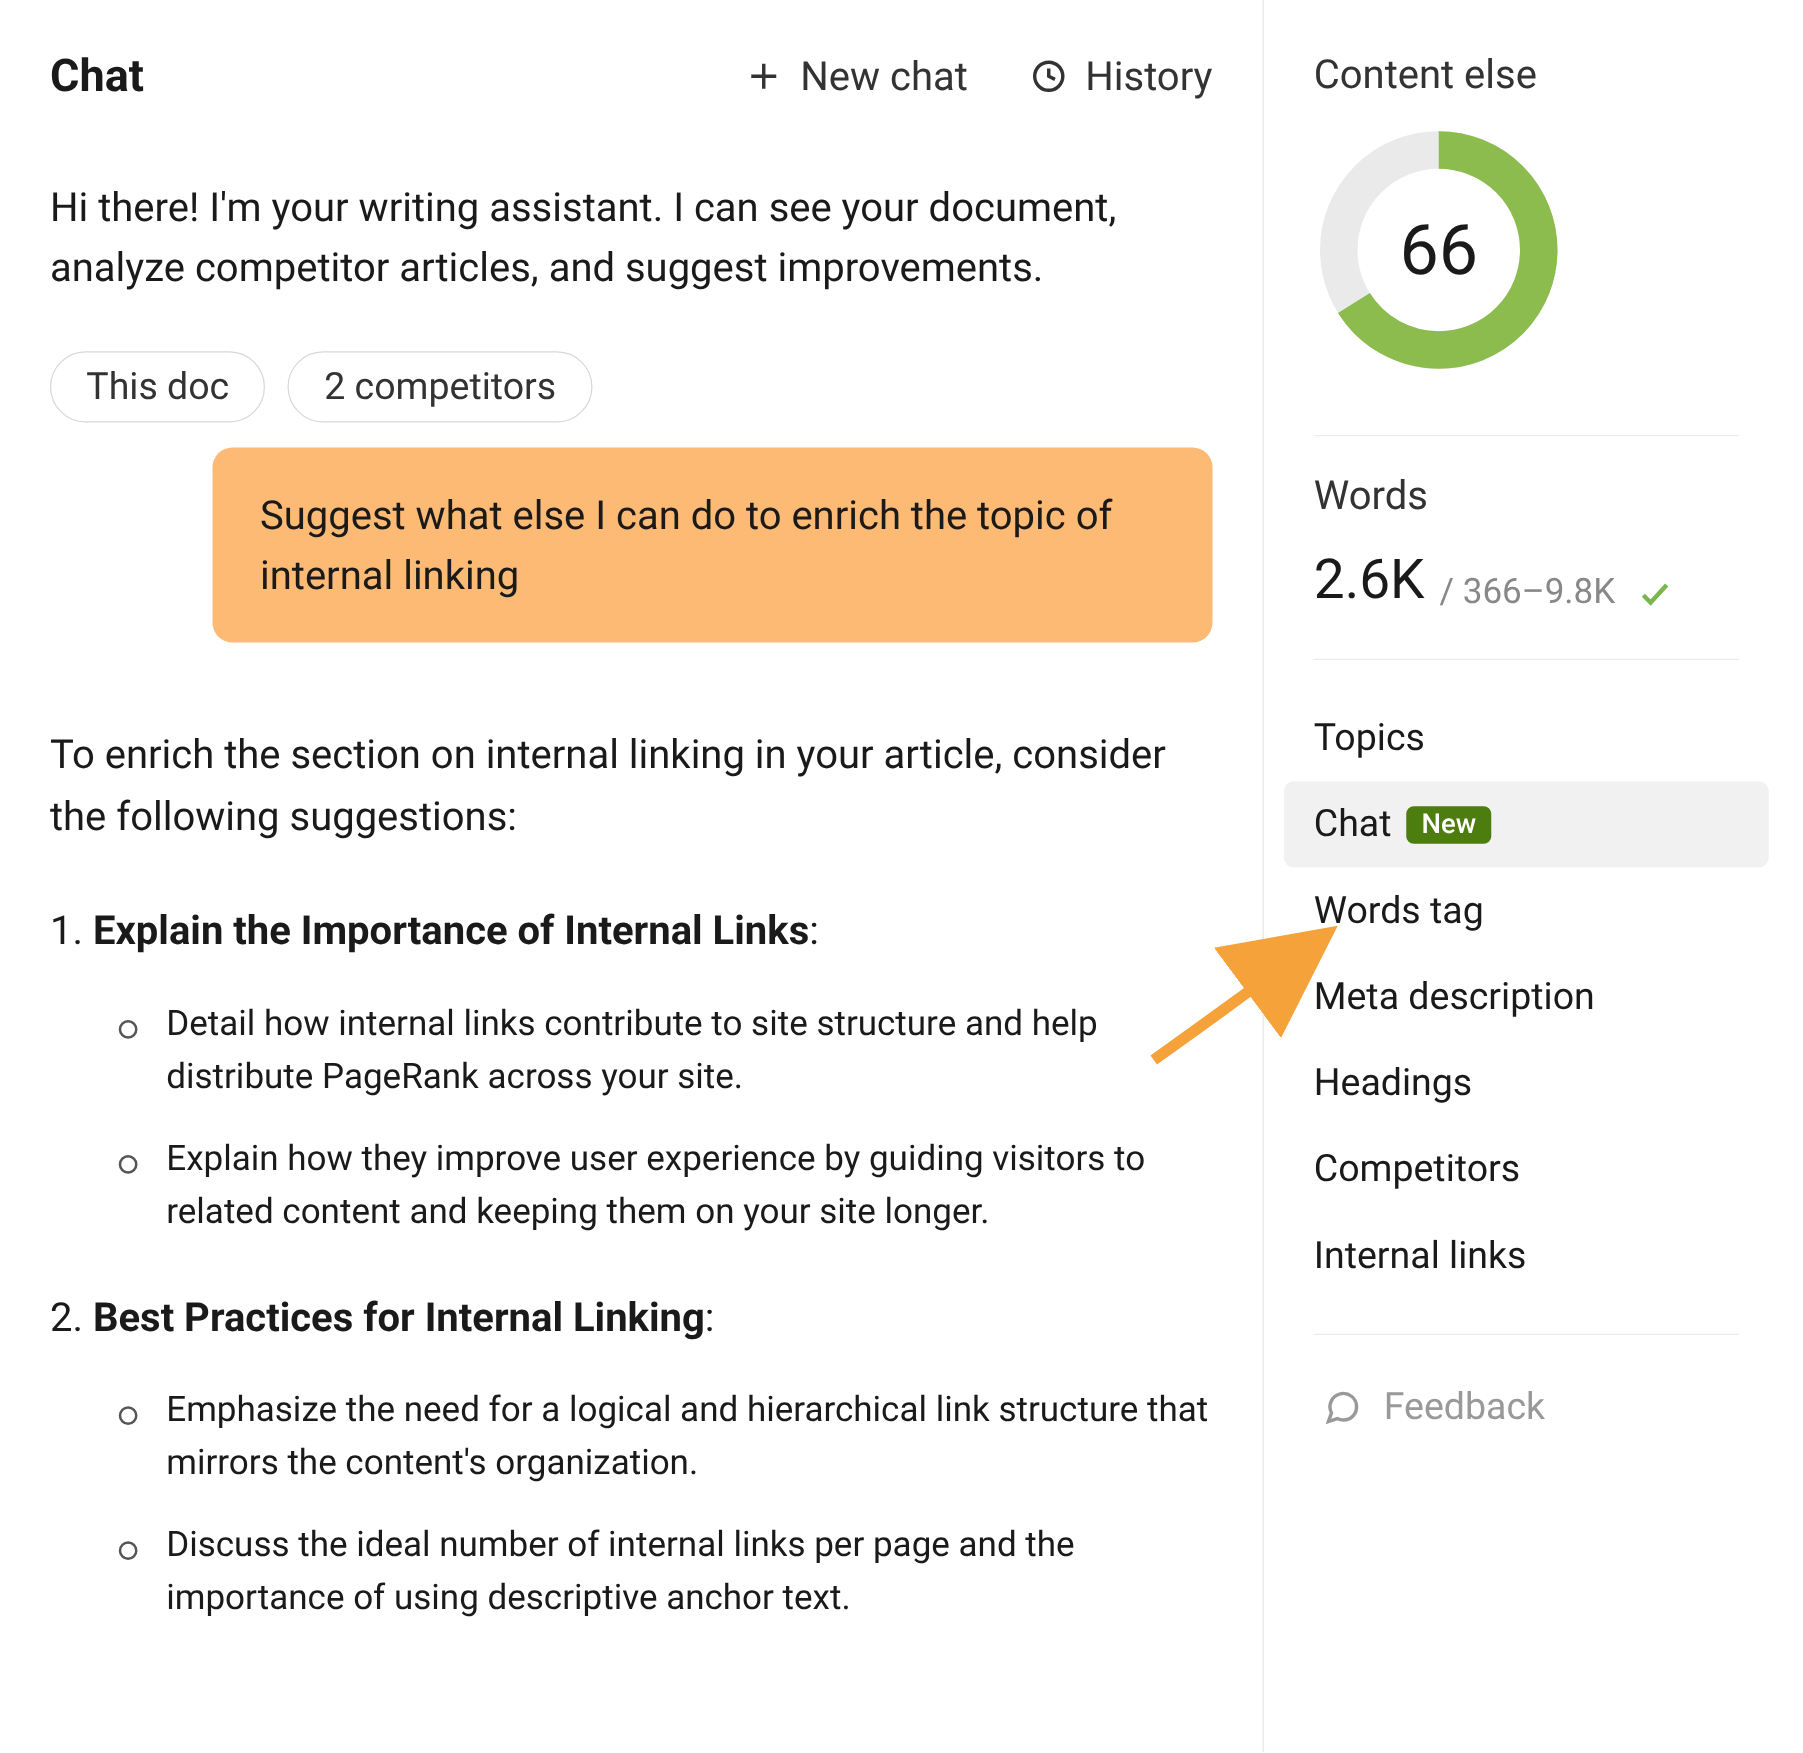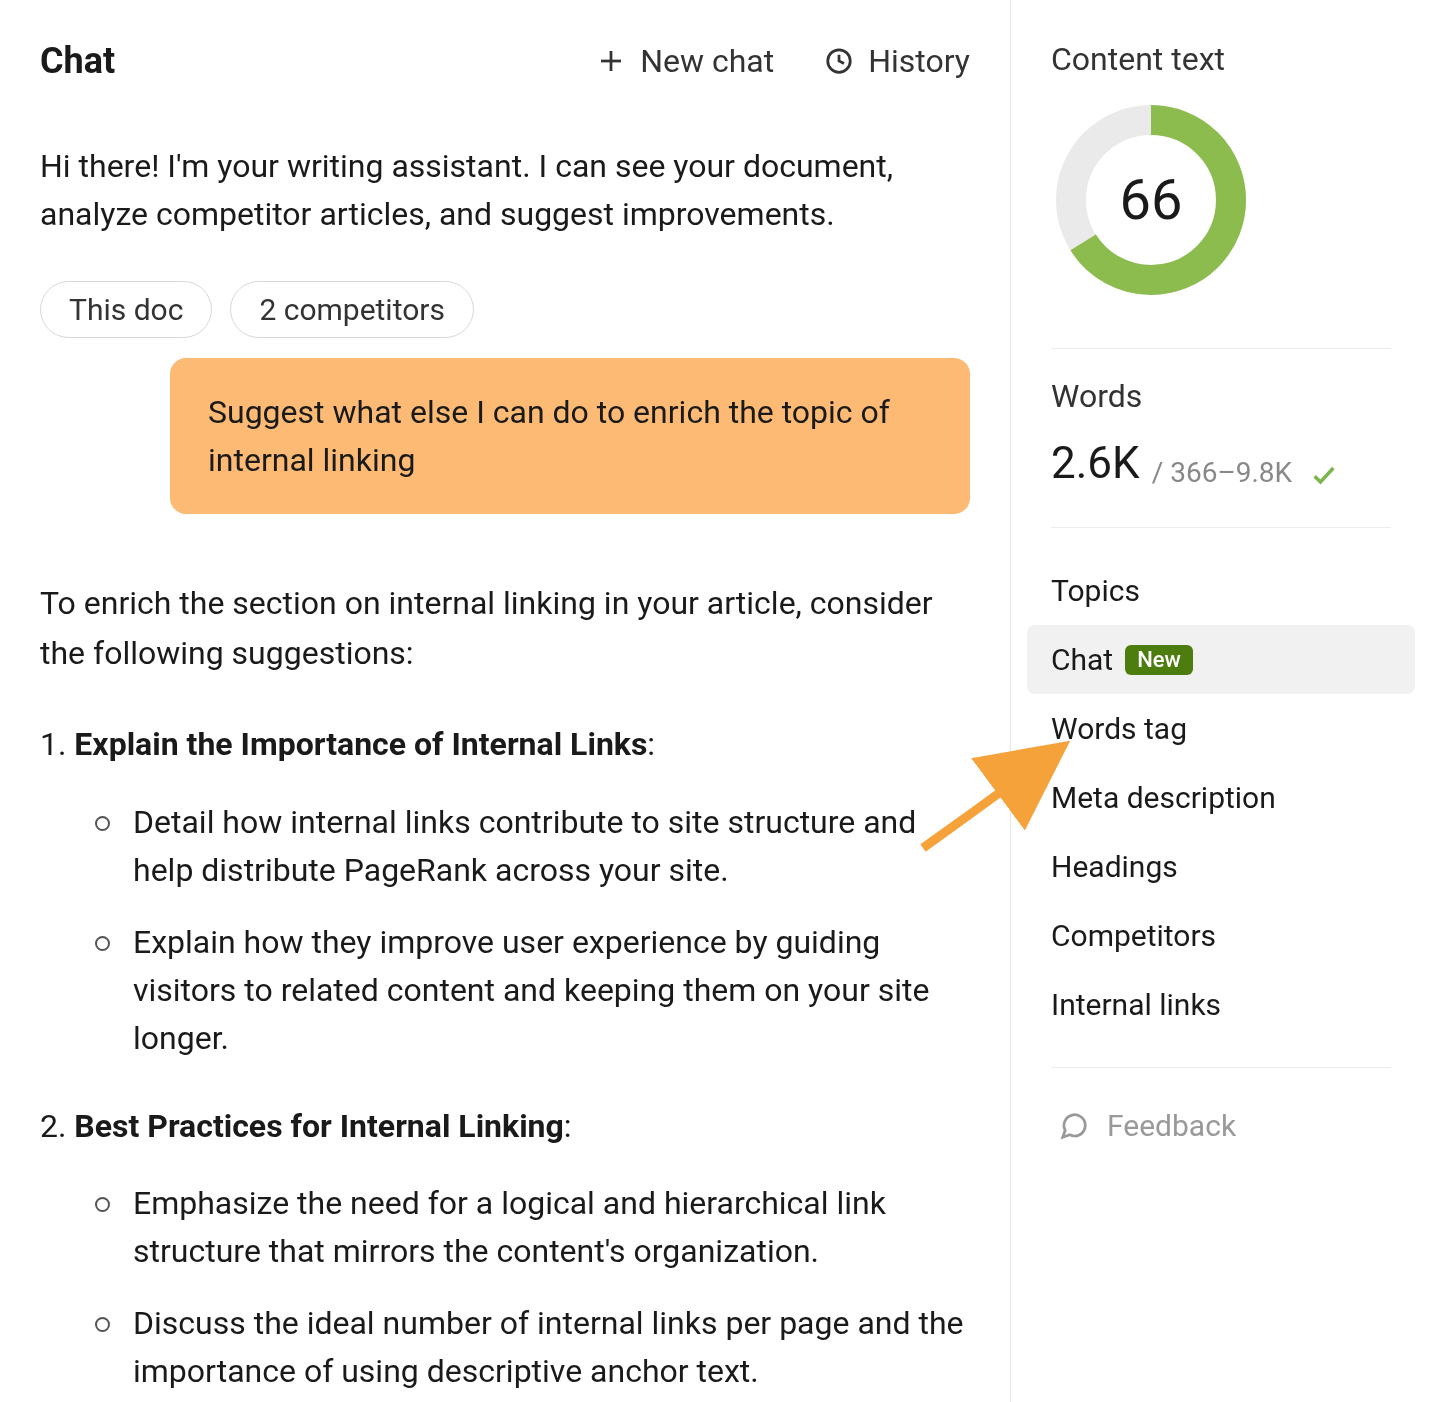--- a/index.html
+++ b/index.html
@@ -97,21 +97,21 @@
     }
     ul.sub {
       list-style: none;
       margin-top: 28px;
       margin-left: 55px;
     }
     ul.sub > li {
       position: relative;
       padding-left: 38px;
       margin-bottom: 22px;
-      font-size: 32px;
+      font-size: 28px;
       line-height: 1.5;
       margin-top: 24px;
     }
     ul.sub > li::before {
       content: "";
       position: absolute;
       left: 0;
       top: 18px;
       width: 11px;
       height: 11px;
@@ -271,21 +271,21 @@
       </ul>
     </li>
   </ol>
 
 </div>
 
 <div class="divider"></div>
 
 <div class="sidebar">
 
-  <div class="side-heading">Content text</div>
+  <div class="side-heading">Content else</div>
 
   <div class="score-wrap">
     <svg width="200" height="200" viewBox="0 0 200 200">
       <circle cx="100" cy="100" r="80" stroke="#eaeaea" stroke-width="30" fill="none"></circle>
       <circle id="score-arc" cx="100" cy="100" r="80" stroke="#8cbb4e" stroke-width="30" fill="none" stroke-linecap="butt" stroke-dasharray="331.75218421908215 502.6548245743669"></circle>
     </svg>
     <div class="score-value">66</div>
   </div>
 
   <div class="side-hr"></div>

